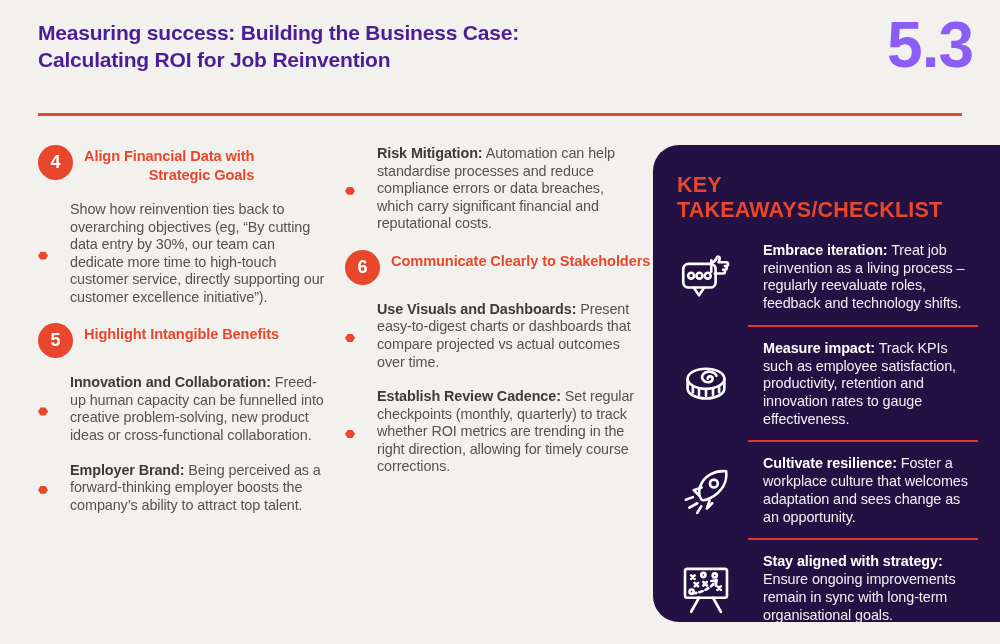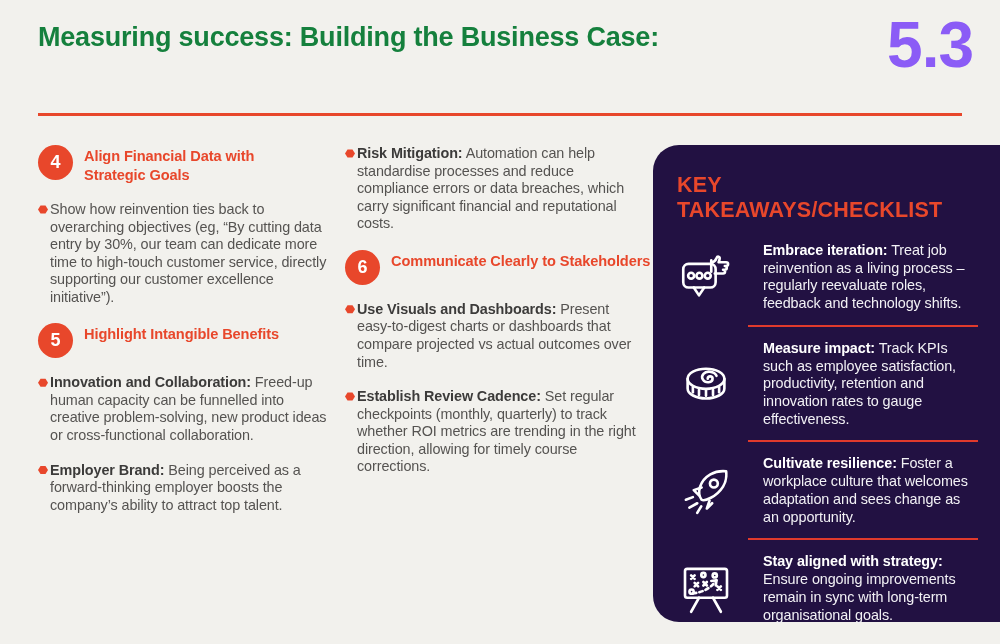--- a/index.html
+++ b/index.html
@@ -6,21 +6,21 @@
   html,body { width:1000px; height:644px; }
   body {
     position:relative;
     background:#F2F1ED;
     font-family:"Liberation Sans", sans-serif;
     overflow:hidden;
   }
   
   .page-title {
     position:absolute; left:38px; top:20px; width:790px;
-    color:#15803d; font-size:27px; font-weight:700; line-height:1.27;
+    color:#4c1d95; font-size:21px; font-weight:700; line-height:1.27;
     letter-spacing:-0.2px;
   }
   .section-no {
     position:absolute; right:27px; top:8px;
     color:#8b5cf6; font-size:64px; font-weight:700; letter-spacing:-1px;
   }
   .top-rule {
     position:absolute; left:38px; top:113px; width:924px; height:3px;
     background:#E8472B;
   }
@@ -30,23 +30,23 @@
   #mid-col   { left:345px; width:292px; }
 
   .sec { display:flex; align-items:flex-start; gap:11px; margin-bottom:16px; }
   .num-circle {
     flex:0 0 auto; width:35px; height:35px; border-radius:50%;
     background:#E8472B; color:#fff; font-size:18px; font-weight:700;
     display:flex; align-items:center; justify-content:center;
   }
   .sec-title {
     color:#E8472B; font-size:14.6px; font-weight:700; line-height:1.3;
-    padding-top:2px; white-space:pre; letter-spacing:-0.1px;
+    padding-top:2px; white-space:pre; letter-spacing:-0.1px;text-align:right;
   }
-  .bullet { display:flex; gap:2px; margin-bottom:17px; }
+  .bullet { display:flex; gap:22px; margin-bottom:17px;align-items:center; }
   .hex {
     flex:0 0 auto; width:10px; height:9px; margin-top:4px;
     background:#E8472B;
     clip-path:polygon(25% 6%, 75% 6%, 100% 50%, 75% 94%, 25% 94%, 0 50%);
   }
   .bullet p {
     color:#555351; font-size:14.4px; line-height:1.22; letter-spacing:-0.1px;
   }
   .bullet p b { color:#3C3B3A; font-weight:700; }
 
@@ -66,20 +66,21 @@
   .pi-icon svg { width:56px; height:56px; }
   .pi p { font-size:14.4px; line-height:1.23; color:#F2F1F5; letter-spacing:-0.1px; }
   .pi p b { color:#FFFFFF; font-weight:700; }
   .pdiv { height:2px; background:#E03A2C; margin-left:71px; }
 </style>
 </head>
 <body>
 
 <div class="page-title">
   <div>Measuring success: Building the Business Case:</div>
+  <div>Calculating ROI for Job Reinvention</div>
 </div>
 <div class="section-no">5.3</div>
 <div class="top-rule"></div>
 
 <div class="col" id="left-col">
     <div class="sec">
       <span class="num-circle">4</span>
       <span class="sec-title">Align Financial Data with
 Strategic Goals</span>
     </div>

